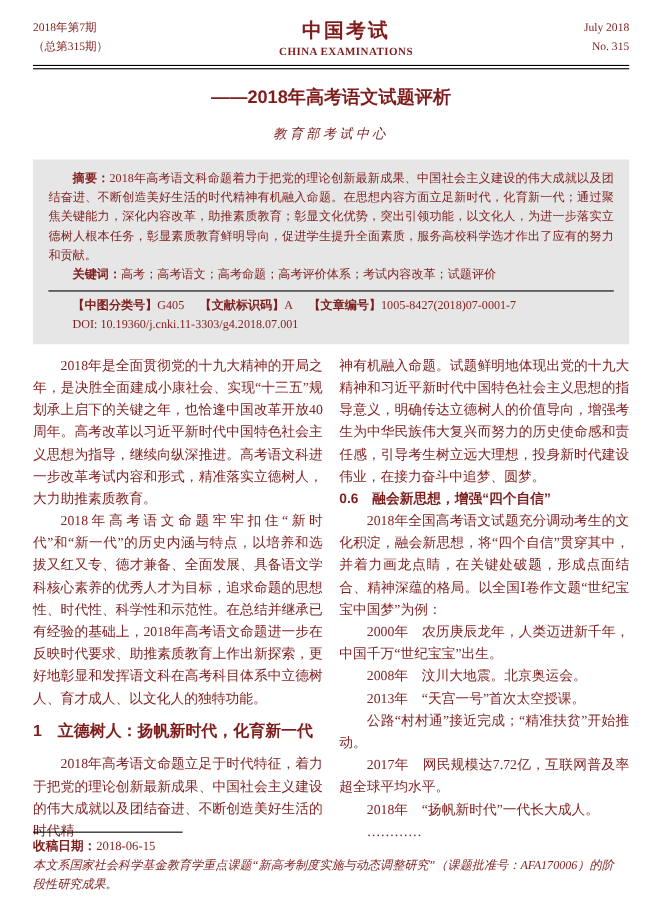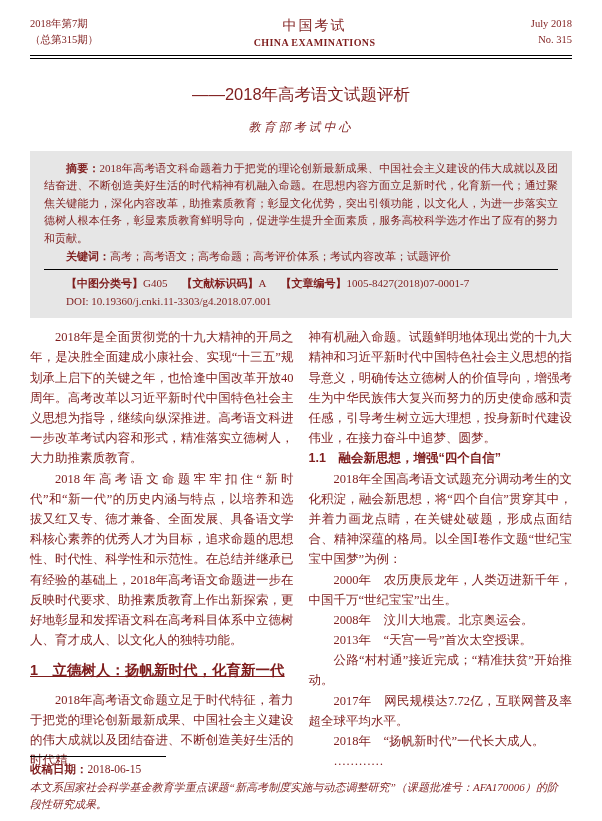--- a/index.html
+++ b/index.html
@@ -10,51 +10,51 @@
     background:#fff;
     color:#7f1d1d;
     padding:16px 30px 0;
     font-family:"Liberation Serif","DejaVu Serif",serif;
     overflow:hidden;
   }
   
   .hdr { display:flex; justify-content:space-between; align-items:center; }
   .hdr-left { font-size:10.5px; line-height:1.55; }
   .hdr-center { text-align:center; }
-  .journal-cn { font-size:14px; font-weight:normal; letter-spacing:2px;
+  .journal-cn { font-size:18px; font-weight:bold; letter-spacing:2px;
                 font-family:"Liberation Sans","DejaVu Sans",sans-serif; }
   .journal-en { font-size:10px; font-weight:bold; letter-spacing:.4px; margin-top:2px; }
   .hdr-right { font-size:10.5px; line-height:1.55; text-align:right; }
   .double-rule { margin-top:6px; height:4px;
                  border-top:1.6px solid #000; border-bottom:1px solid #000; }
   
   .title { margin-top:32px; text-align:center; font-size:27px; font-weight:bold;
            letter-spacing:1px; line-height:1.2; }
-  .subtitle { margin-top:25px; text-align:center; font-size:16.5px; font-weight:normal;
+  .subtitle { margin-top:15px; text-align:center; font-size:16.5px; font-weight:bold;
               font-family:"Liberation Sans","DejaVu Sans",sans-serif; }
   .author { margin-top:13px; text-align:center; font-size:12px; font-style:italic;
             letter-spacing:3px; }
   
   .abstract-box { margin-top:15px; background:#e6e6e6; padding:9px 14px 8px;
                   font-size:11px; line-height:1.6; text-align:justify; }
   .abstract-box p { margin:0; }
   .ind2 { text-indent:2em; }
   .b { font-weight:bold; }
   .abs-rule { border-top:1px solid #000; margin:4px 0 5px; }
   .clc-line { text-indent:2em; white-space:nowrap; }
   .clc-gap { margin-left:14px; }
   .doi-line { text-indent:2em; }
   
   .columns { display:flex; gap:15px; margin-top:9px;
              font-size:12.5px; line-height:1.615; text-align:justify; }
   .col { flex:1 1 0; min-width:0; }
   .col p { margin:0; }
   .sec-h1 { font-family:"Liberation Sans","DejaVu Sans",sans-serif;
             font-size:14.5px; font-weight:bold; margin:11px 0 9px; line-height:1.35;
-            text-align:left;text-decoration:underline; }
+            text-align:left; }
   .sec-h2 { font-family:"Liberation Sans","DejaVu Sans",sans-serif;
             font-size:12.5px; font-weight:bold; line-height:1.615; text-align:left; }
   
   .foot { position:absolute; left:30px; right:44px; bottom:8px; }
   .foot-rule { width:136px; border-top:1.2px solid #000; margin-bottom:5px; }
   .received { font-size:11.5px; margin:0; }
   .received .b { font-family:"Liberation Sans","DejaVu Sans",sans-serif; }
   .fund-note { font-size:11px; font-style:italic; line-height:1.55;
                text-align:justify; margin-top:2px; }
 </style>
@@ -92,21 +92,21 @@
 
   <main class="columns">
     <div class="col">
       <p class="ind2">2018年是全面贯彻党的十九大精神的开局之年，是决胜全面建成小康社会、实现“十三五”规划承上启下的关键之年，也恰逢中国改革开放40周年。高考改革以习近平新时代中国特色社会主义思想为指导，继续向纵深推进。高考语文科进一步改革考试内容和形式，精准落实立德树人，大力助推素质教育。</p>
       <p class="ind2">2018年高考语文命题牢牢扣住“新时代”和“新一代”的历史内涵与特点，以培养和选拔又红又专、德才兼备、全面发展、具备语文学科核心素养的优秀人才为目标，追求命题的思想性、时代性、科学性和示范性。在总结并继承已有经验的基础上，2018年高考语文命题进一步在反映时代要求、助推素质教育上作出新探索，更好地彰显和发挥语文科在高考科目体系中立德树人、育才成人、以文化人的独特功能。</p>
       <h2 class="sec-h1">1　立德树人：扬帆新时代，化育新一代</h2>
       <p class="ind2">2018年高考语文命题立足于时代特征，着力于把党的理论创新最新成果、中国社会主义建设的伟大成就以及团结奋进、不断创造美好生活的时代精</p>
     </div>
     <div class="col">
       <p>神有机融入命题。试题鲜明地体现出党的十九大精神和习近平新时代中国特色社会主义思想的指导意义，明确传达立德树人的价值导向，增强考生为中华民族伟大复兴而努力的历史使命感和责任感，引导考生树立远大理想，投身新时代建设伟业，在接力奋斗中追梦、圆梦。</p>
-      <h3 class="sec-h2">1.1　融会新思想，增强“四个自信”</h3>
+      <h3 class="sec-h2">0.6　融会新思想，增强“四个自信”</h3>
       <p class="ind2">2018年全国高考语文试题充分调动考生的文化积淀，融会新思想，将“四个自信”贯穿其中，并着力画龙点睛，在关键处破题，形成点面结合、精神深蕴的格局。以全国Ⅰ卷作文题“世纪宝宝中国梦”为例：</p>
       <p class="ind2">2000年　农历庚辰龙年，人类迈进新千年，中国千万“世纪宝宝”出生。</p>
       <p class="ind2">2008年　汶川大地震。北京奥运会。</p>
       <p class="ind2">2013年　“天宫一号”首次太空授课。</p>
       <p class="ind2">公路“村村通”接近完成；“精准扶贫”开始推动。</p>
       <p class="ind2">2017年　网民规模达7.72亿，互联网普及率超全球平均水平。</p>
       <p class="ind2">2018年　“扬帆新时代”一代长大成人。</p>
       <p class="ind2">…………</p>
     </div>
   </main>

